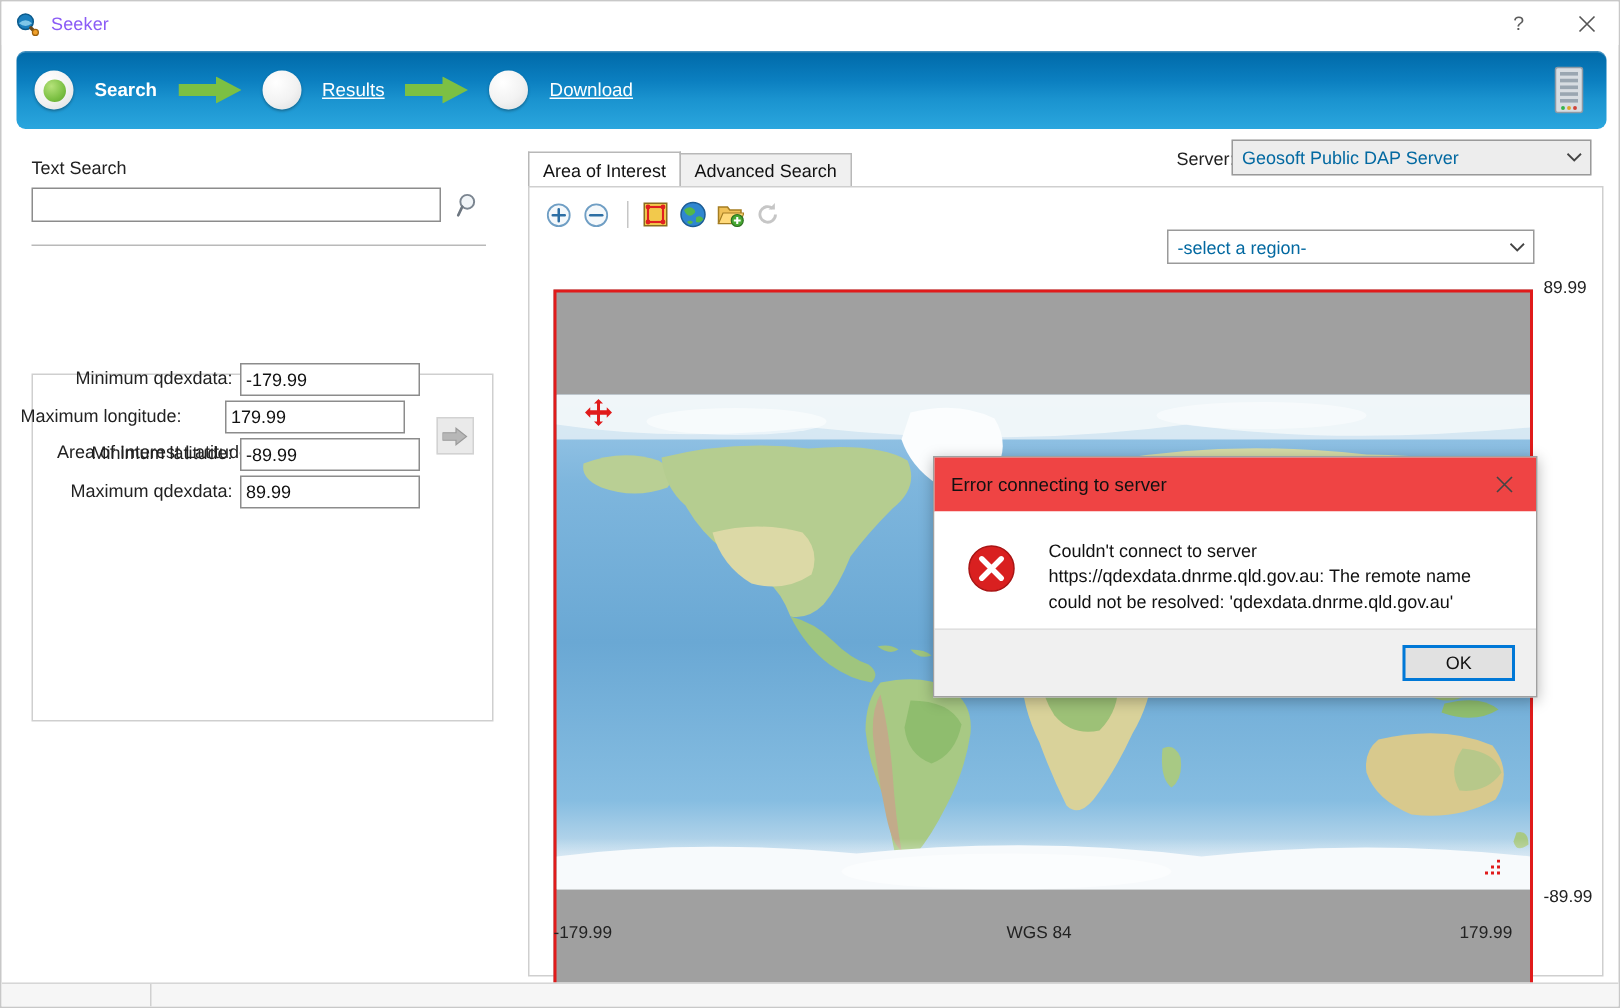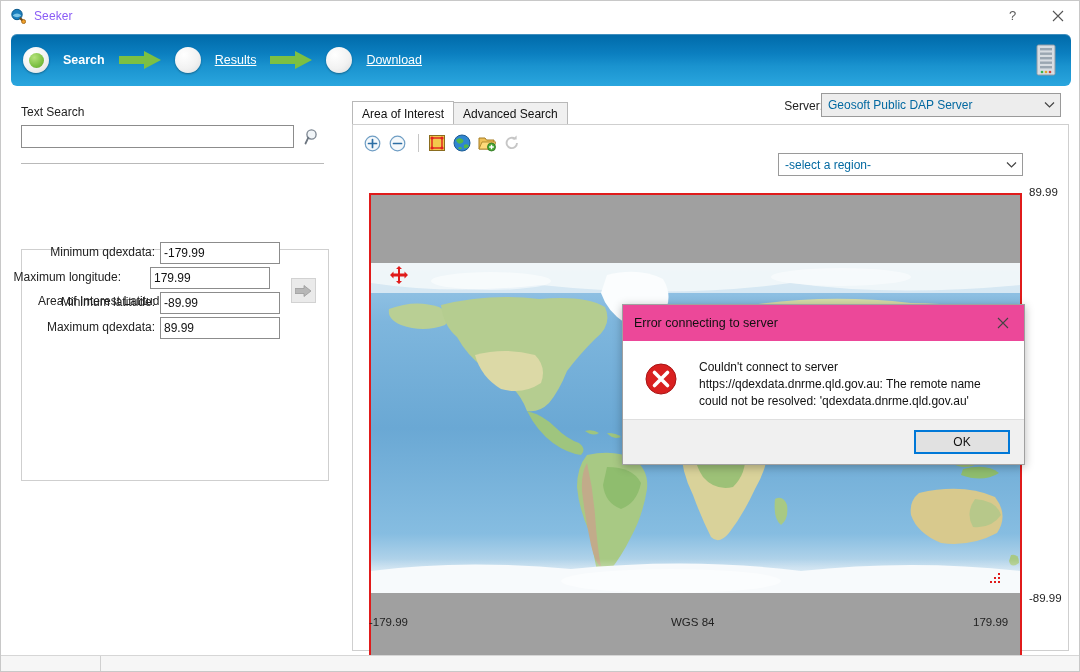--- a/index.html
+++ b/index.html
@@ -198,38 +198,38 @@
   
   .dialog {
     position: absolute; left: 621px; top: 303px; width: 403px; height: 161px;
     background: #ffffff;
     border: 1px solid #a0a0a0;
     box-shadow: 0 2px 9px rgba(0,0,0,.28);
     display: flex; flex-direction: column;
   }
   .dlg-title {
     height: 36px; display: flex; align-items: center;
-    padding-left: 11px; background: #ec4899;
+    padding-left: 11px; background: #ef4444;
   }
   .dlg-title-text { font-size: 12.5px; color: #111; flex: 1; }
   .dlg-close {
     width: 42px; height: 34px; display: flex; align-items: center; justify-content: center;
     color: #555; font-size: 14px;
   }
   .dlg-body { flex: 1; display: flex; padding: 12px 14px 0 22px; background: #fff; }
   .dlg-icon { width: 34px; flex: none; padding-top: 10px; }
   .dlg-msg {
     font-size: 12px; color: #111; line-height: 17px; padding-left: 20px; padding-top: 6px;
   }
   .dlg-footer {
     height: 45px; background: #f0f0f0; border-top: 1px solid #dfdfdf;
     display: flex; align-items: center; justify-content: flex-end; padding-right: 14px;
   }
   .ok-btn {
-    width: 96px; height: 24px;
+    width: 75px; height: 24px;
     background: #e1e1e1; border: 2px solid #0078d7;
     font-size: 12px; color: #111;
     display: flex; align-items: center; justify-content: center;
     font-family: "Liberation Sans", sans-serif;
   }
 </style>
 </head>
 <body>
 
 <div id="app">

